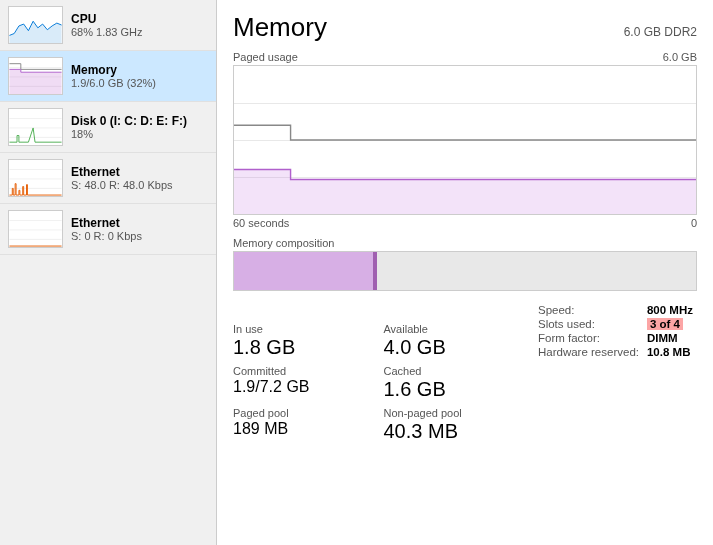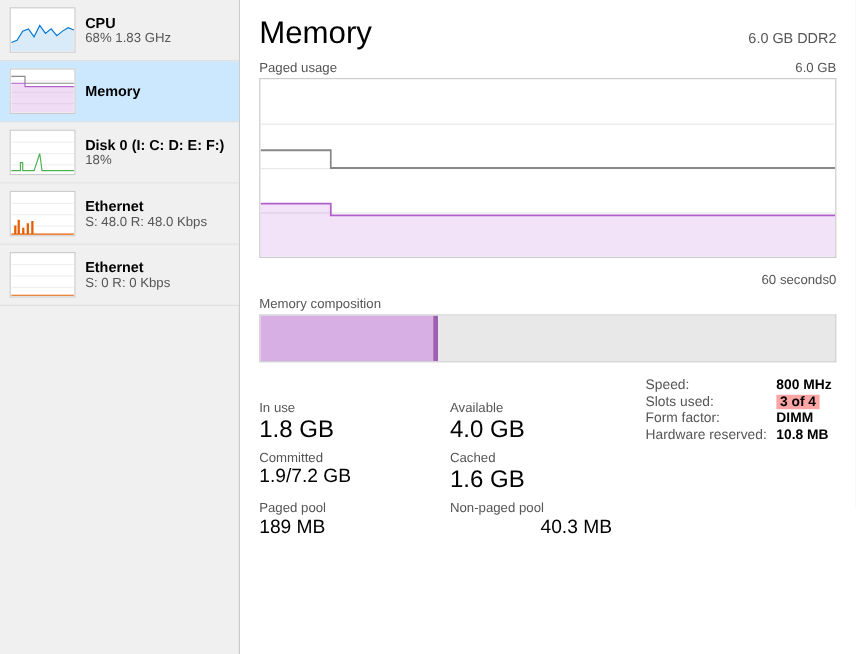--- a/index.html
+++ b/index.html
@@ -9,21 +9,21 @@
       width: 713px;
       height: 545px;
       display: flex;
       overflow: hidden;
       font-size: 12px;
       color: #000;
     }
 
     
     .sidebar {
-      width: 200px;
+      width: 217px;
       background: #f0f0f0;
       border-right: 1px solid #ccc;
       flex-shrink: 0;
       padding-top: 0;
     }
 
     .sidebar-item {
       display: flex;
       align-items: center;
       padding: 6px 8px;
@@ -115,24 +115,24 @@
     
     .chart-canvas {
       position: absolute;
       top: 0; left: 0;
       width: 100%;
       height: 100%;
     }
 
     .time-label-row {
       display: flex;
-      justify-content: flex-end;
+      justify-content: space-between;
       font-size: 11px;
       color: #555;
-      margin-top: 13px;
+      margin-top: 2px;
       margin-bottom: 8px;
     }
 
     
     .composition-section { margin-bottom: 12px; }
     .composition-label {
       font-size: 11px;
       color: #555;
       margin-bottom: 2px;
     }
@@ -205,20 +205,21 @@
         <line x1="0" y1="10" x2="55" y2="10" stroke="#e0e0e0" stroke-width="0.5"></line>
         <line x1="0" y1="20" x2="55" y2="20" stroke="#e0e0e0" stroke-width="0.5"></line>
         <line x1="0" y1="30" x2="55" y2="30" stroke="#e0e0e0" stroke-width="0.5"></line>
         <polyline points="0,6 12,6 12,12 55,12" fill="none" stroke="#888" stroke-width="1"></polyline>
         <polygon points="0,12 12,12 12,15 55,15 55,38 0,38" fill="rgba(180,80,200,0.2)"></polygon>
         <polyline points="0,12 12,12 12,15 55,15" fill="none" stroke="#b060cc" stroke-width="1"></polyline>
       </svg>
     </div>
     <div class="sidebar-info">
       <div class="item-title">Memory</div>
+      <div class="item-subtitle">1.9/6.0 GB (32%)</div>
     </div>
   </div>
 
   <div class="sidebar-item">
     <div class="sidebar-thumb thumb-disk">
       <svg class="mini" viewBox="0 0 55 38">
         <line x1="0" y1="10" x2="55" y2="10" stroke="#e0e0e0" stroke-width="0.5"></line>
         <line x1="0" y1="20" x2="55" y2="20" stroke="#e0e0e0" stroke-width="0.5"></line>
         <line x1="0" y1="30" x2="55" y2="30" stroke="#e0e0e0" stroke-width="0.5"></line>
         <polyline points="0,35 8,35 8,28 10,28 10,35 20,35 25,20 27,35 55,35" fill="none" stroke="#4caf50" stroke-width="1"></polyline>
@@ -329,21 +330,21 @@
           <div class="stat-value">1.6 GB</div>
         </div>
 
         <div class="stat-block">
           <div class="stat-label">Paged pool</div>
           <div class="stat-value" style="font-size:16px;">189 MB</div>
         </div>
 
         <div class="stat-block">
           <div class="stat-label">Non-paged pool</div>
-          <div class="stat-value" style="font-size:16px;text-align:right;">40.3 MB</div>
+          <div class="stat-value" style="font-size:20px;">40.3 MB</div>
         </div>
 
       </div>
     </div>
 
     <div class="right-stats">
       <table>
         <tbody>
             <tr>
           <td>Speed:</td>

